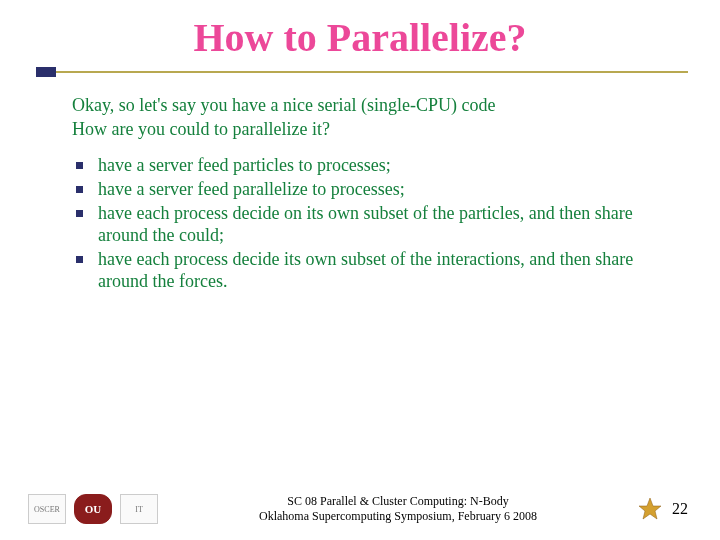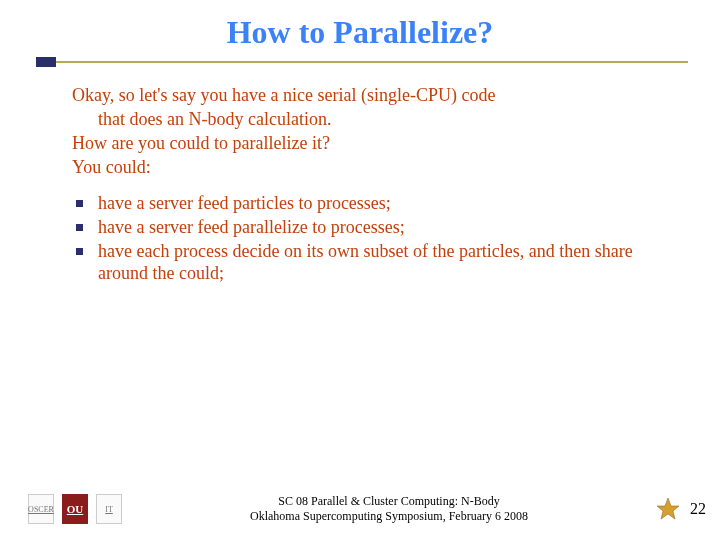--- a/index.html
+++ b/index.html
@@ -9,23 +9,23 @@
     background: #ffffff;
     font-family: "Times New Roman", Times, serif;
     position: relative;
     overflow: hidden;
   }
   .title-area {
     padding: 14px 40px 6px 40px;
     text-align: center;
   }
   .title {
-    font-size: 32px;
+    font-size: 40px;
     font-weight: bold;
-    color: #3b82f6;
+    color: #ec4899;
   }
   .rule-wrap {
     position: relative;
     padding-left: 40px;
     height: 14px;
   }
   .rule-gold {
     position: absolute;
     left: 36px;
     right: 32px;
@@ -38,21 +38,21 @@
     left: 36px;
     top: 0px;
     width: 20px;
     height: 10px;
     background: #2a2f6b;
   }
   .content {
     padding: 14px 52px 0 72px;
     font-size: 18px;
     line-height: 1.22;
-    color: #c2410c;
+    color: #15803d;
   }
   .para { margin-bottom: 2px; }
   .indent { padding-left: 26px; }
   .bullets { list-style: none; margin-top: 14px; }
   .bullets li {
     position: relative;
     padding-left: 26px;
     margin-bottom: 2px;
   }
   .bullets li::before {
@@ -73,44 +73,43 @@
     display: flex;
     align-items: center;
   }
   .logos {
     display: flex;
     align-items: center;
     gap: 8px;
     padding-left: 28px;
   }
   .logo {
-    width: 26px;
+    width: 38px;
     height: 30px;
     border: 1px solid #ccc;
     display: flex;
     align-items: center;
     justify-content: center;
     font-size: 8px;
     color: #777;
     background: #fafafa;
-    text-decoration: underline;
   }
-  .logo.ou { background: #8a1c1c; color: #fff; border-color: #8a1c1c; font-weight: bold; font-size: 11px; }
+  .logo.ou { background: #8a1c1c; color: #fff; border-color: #8a1c1c; font-weight: bold; font-size: 11px; border-radius: 12px; }
   .footer-text {
     flex: 1;
     text-align: center;
     font-size: 12px;
     line-height: 1.25;
     color: #000;
   }
   .footer-right {
     display: flex;
     align-items: center;
     gap: 10px;
-    padding-right: 14px;
+    padding-right: 32px;
   }
   .star {
     width: 24px;
     height: 24px;
     position: relative;
   }
   .star svg { width: 24px; height: 24px; }
   .pagenum {
     font-size: 16px;
     color: #000;
@@ -123,27 +122,26 @@
   <div class="title">How to Parallelize?</div>
 </div>
 
 <div class="rule-wrap">
   <div class="rule-gold"></div>
   <div class="rule-box"></div>
 </div>
 
 <div class="content">
   <div class="para">Okay, so let's say you have a nice serial (single-CPU) code</div>
-  <div class="para indent">that does an N-body calculation.</div>
   <div class="para">How are you could to parallelize it?</div>
-  <div class="para">You could:</div>
   <ul class="bullets">
     <li>have a server feed particles to processes;</li>
     <li>have a server feed parallelize to processes;</li>
     <li>have each process decide on its own subset of the particles, and then share around the could;</li>
+    <li>have each process decide its own subset of the interactions, and then share around the forces.</li>
   </ul>
 </div>
 
 <div class="footer">
   <div class="logos">
     <div class="logo">OSCER</div>
     <div class="logo ou">OU</div>
     <div class="logo">IT</div>
   </div>
   <div class="footer-text">

